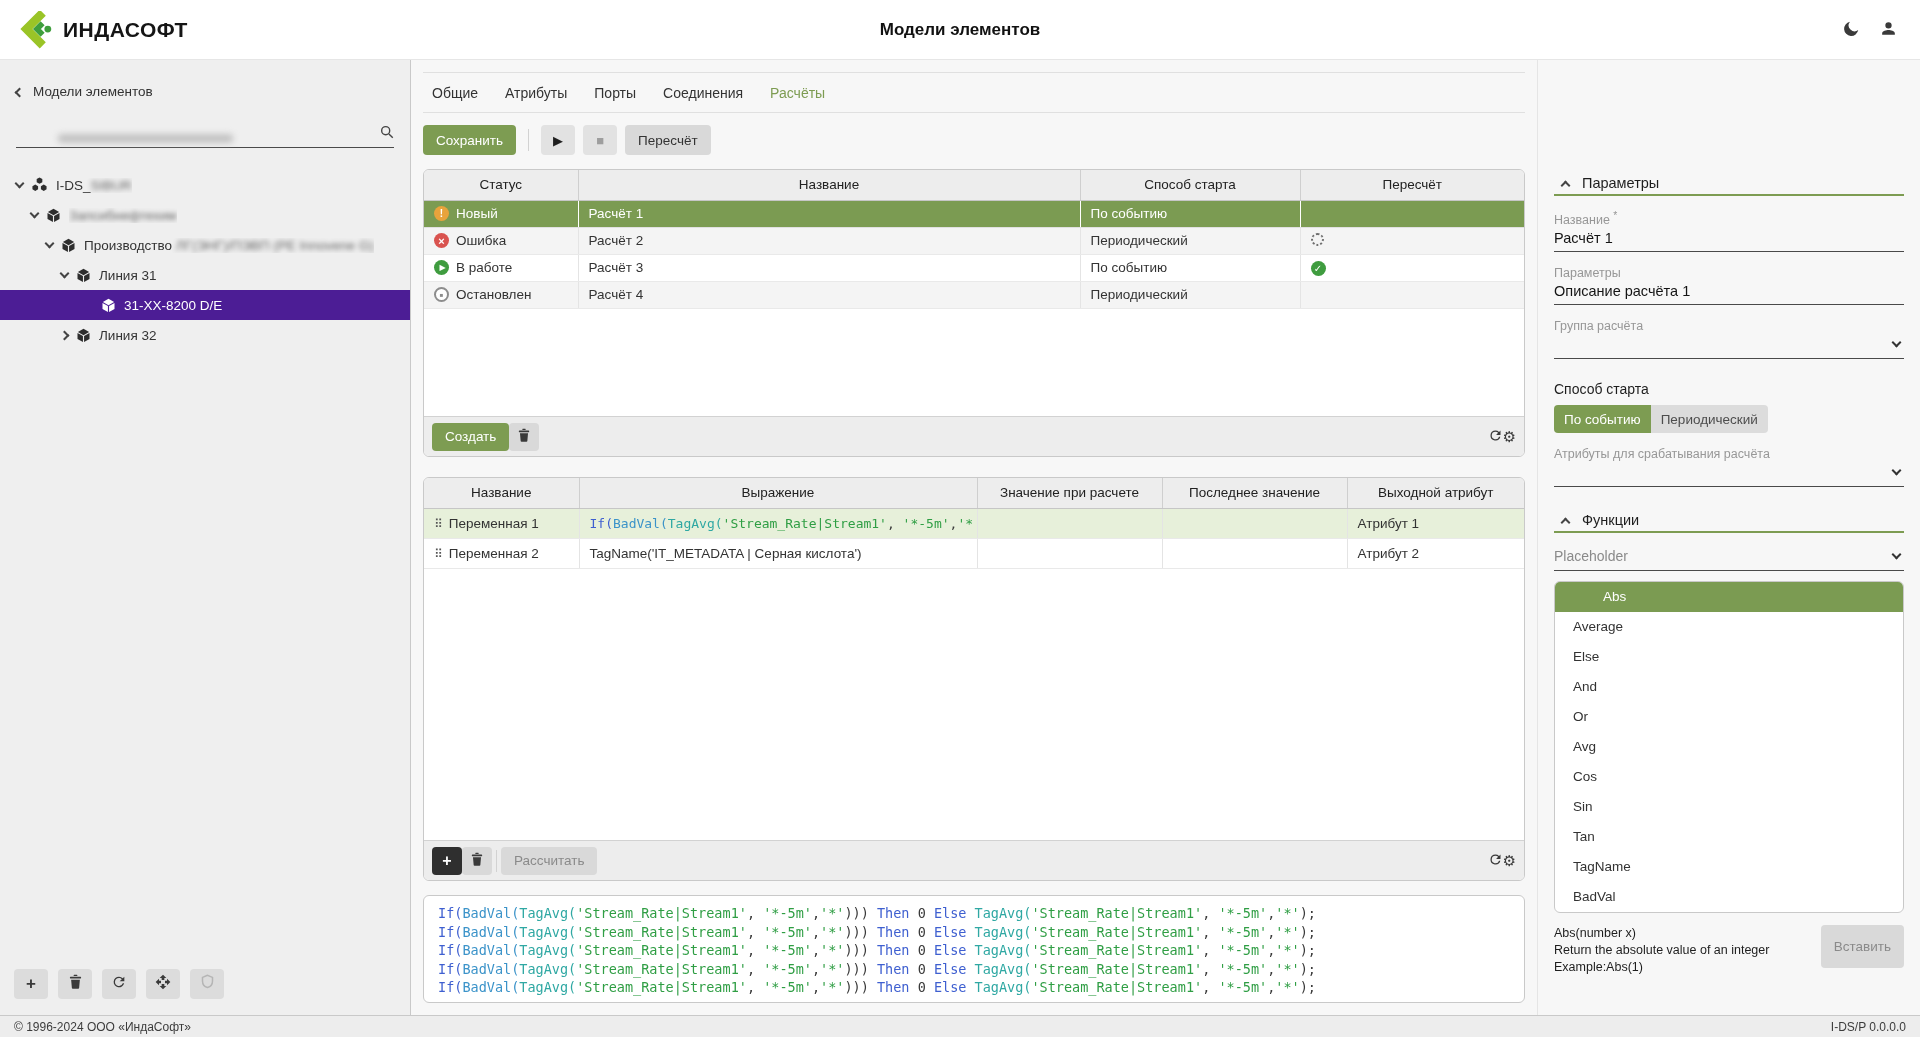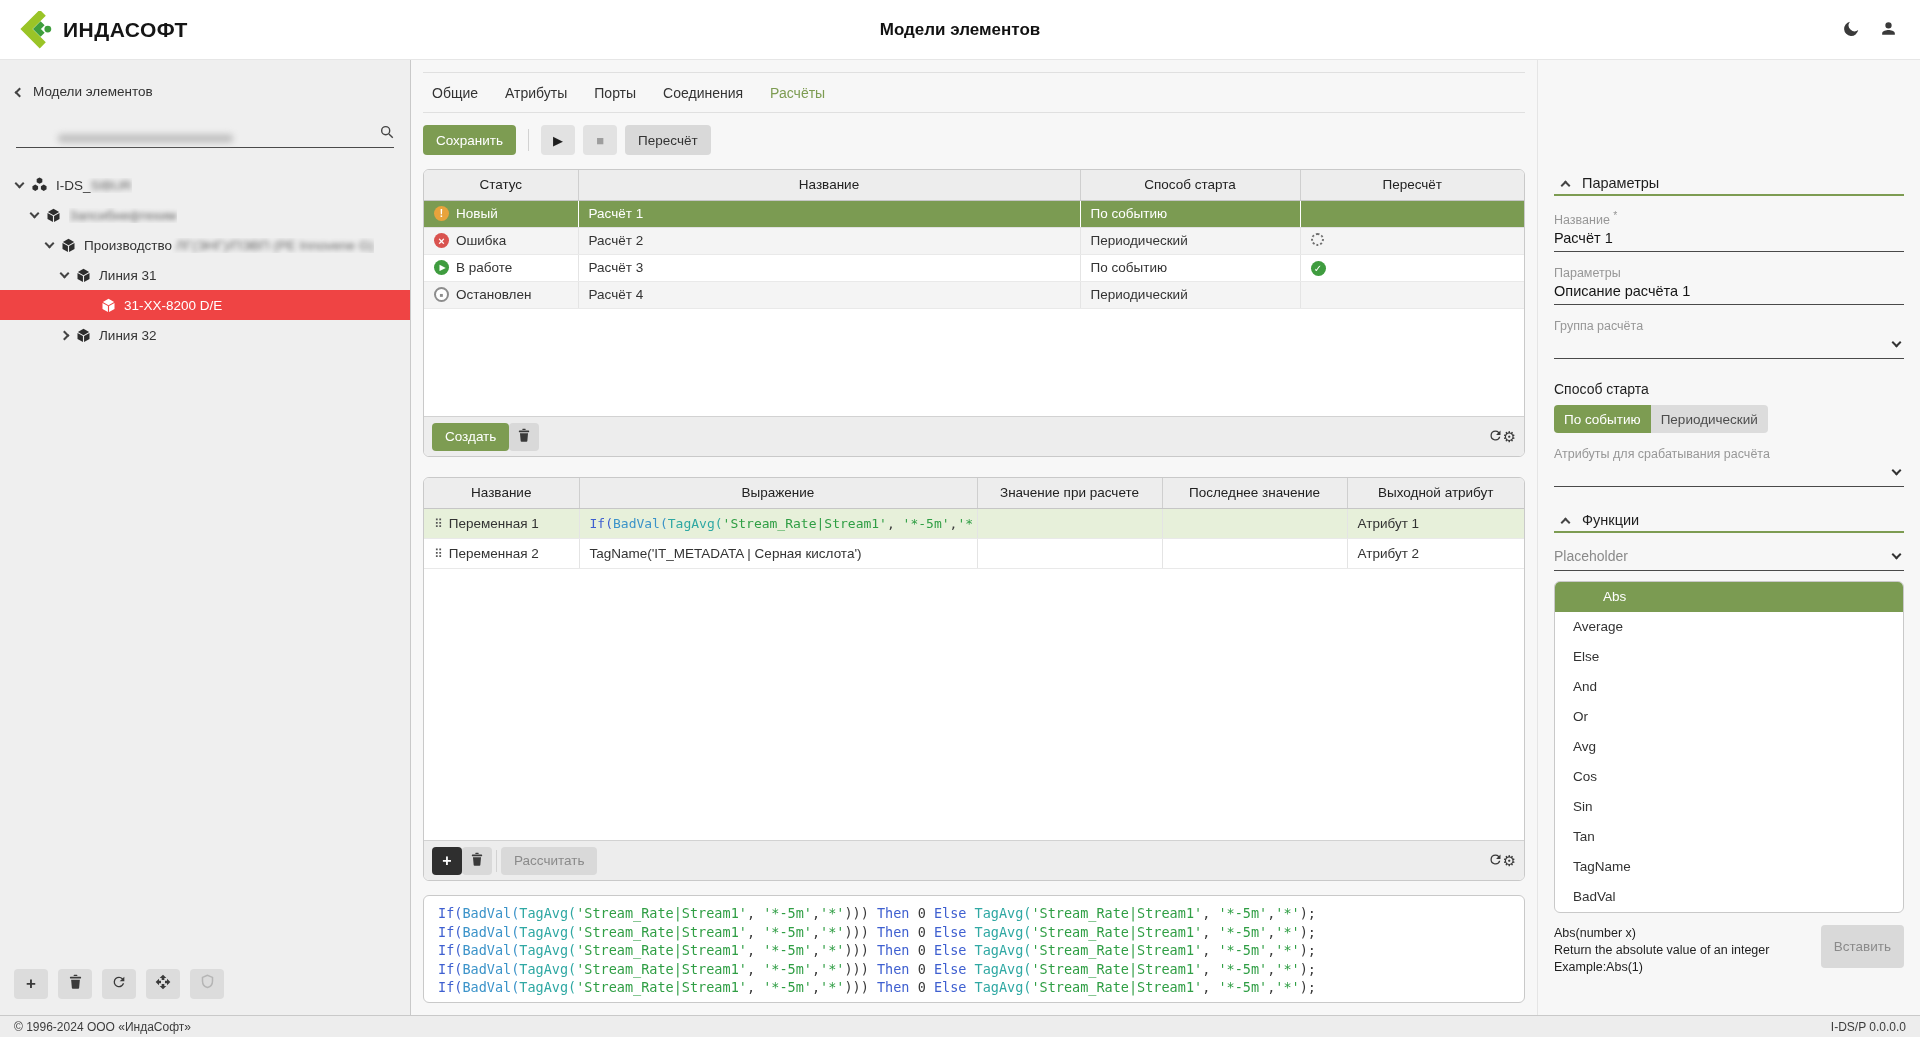--- a/index.html
+++ b/index.html
@@ -21,21 +21,21 @@
   
   .sidebar { width:411px; flex:0 0 411px; background:#efefef; border-right:1px solid #c9c9c9; display:flex; flex-direction:column; padding-top:20px; overflow:hidden; }
   .sidebar-back { display:flex; align-items:center; gap:10px; padding:0 16px; font-size:13.5px; color:#333; height:22px; cursor:pointer; }
   .search-row { margin:20px 16px 0 16px; border-bottom:1px solid #4a4a4a; height:26px; display:flex; align-items:flex-end; justify-content:space-between; padding-bottom:4px; }
   .search-smudge { width:175px; height:9px; background:#c2c2c2; filter:blur(3px); border-radius:4px; margin-left:42px; }
   .tree { margin-top:22px; }
   .tree-row { height:30px; display:flex; align-items:center; font-size:13.5px; color:#333; cursor:pointer; white-space:nowrap; }
   .tree-row .tree-icon { display:inline-flex; margin:0 8px 0 8px; color:#2e2e2e; flex:0 0 auto; }
   .tree-label { overflow:hidden; }
   .lvl0{ padding-left:16px; } .lvl1{ padding-left:31px; } .lvl2{ padding-left:46px; } .lvl3{ padding-left:61px; } .lvl4{ padding-left:101px; }
-  .tree-row.selected { background:#ef4444; color:#fff; }
+  .tree-row.selected { background:#4c1d95; color:#fff; }
   .tree-row.selected .tree-icon { color:#fff; }
   .blurred { filter:blur(2.6px); opacity:.75; }
   .sidebar-actions { margin-top:auto; margin-bottom:16px; padding-left:14px; display:flex; gap:10px; }
   .side-btn { width:34px; height:30px; background:#dcdcdc; border:none; border-radius:4px; display:flex; align-items:center; justify-content:center; cursor:pointer; color:#3a3a3a; font-size:17px; font-weight:bold; }
   .side-btn.disabled { color:#b5b5b5; }
 
   
   .chev { display:inline-block; width:7px; height:7px; border:solid #444; border-width:0 2px 2px 0; flex:0 0 auto; }
   .chev-down { transform:rotate(45deg); margin-top:-3px; }
   .chev-right { transform:rotate(-45deg); }

